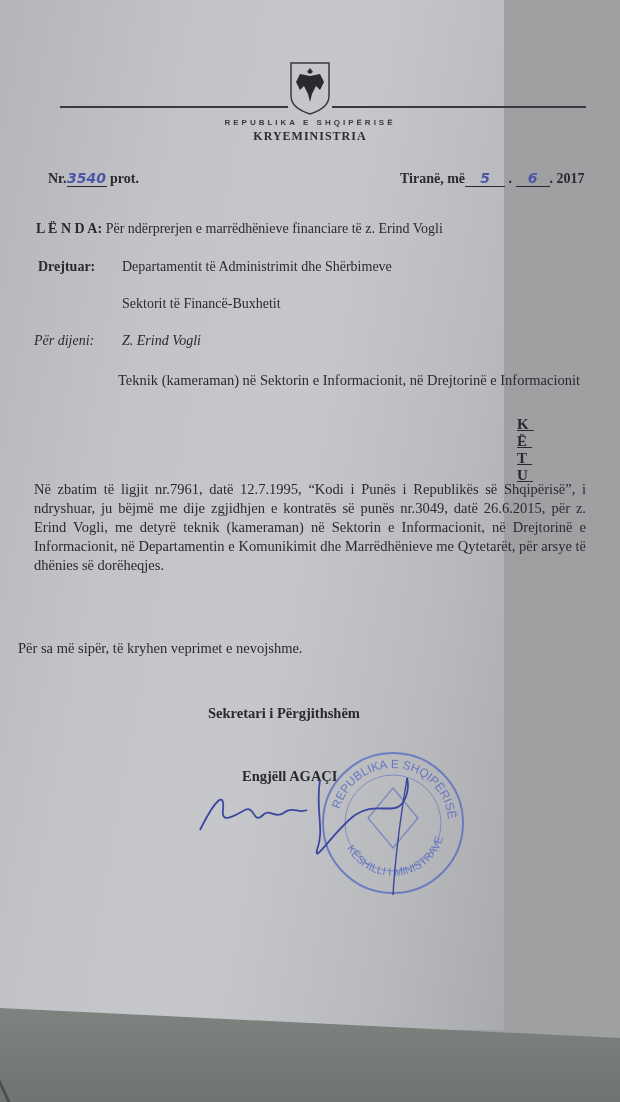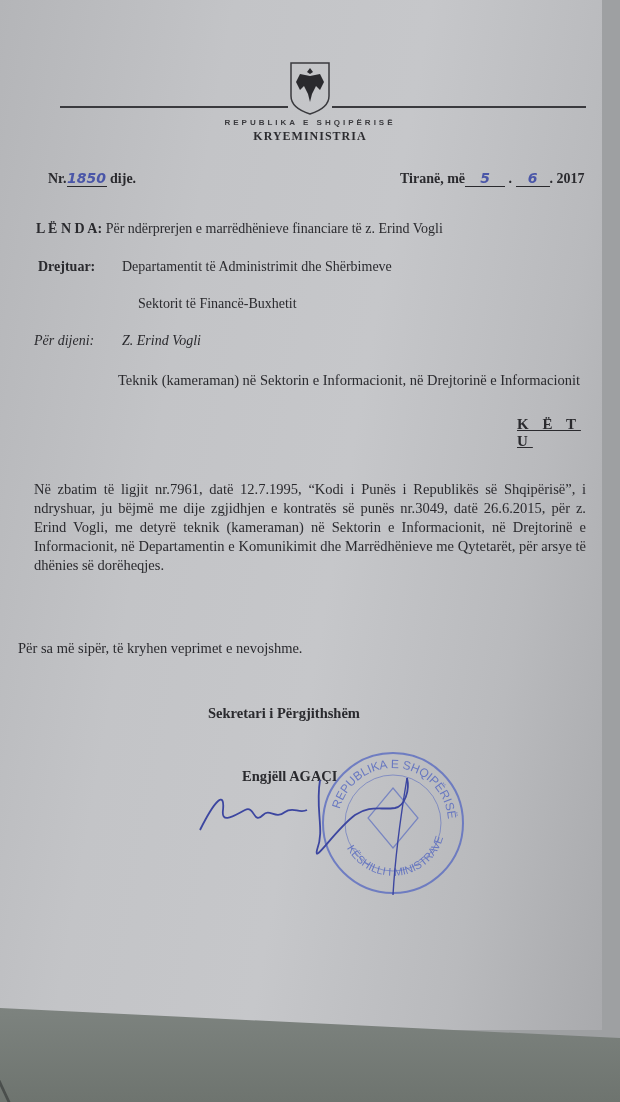--- a/index.html
+++ b/index.html
@@ -3,21 +3,21 @@
 <meta charset="utf-8">
 <style>
   html, body { margin: 0; padding: 0; }
   body {
     width: 620px; height: 1102px; overflow: hidden; position: relative;
     background: #9ea0a2;
     font-family: "Liberation Serif", serif;
     color: #2a2a2e;
   }
   .paper {
-    position: absolute; left: 0; top: 0; width: 602px; height: 1030px;
+    position: absolute; left: 0; top: 0; width: 504px; height: 1030px;
     background: linear-gradient(100deg, #b4b5b8 0%, #c3c4c7 30%, #c6c7ca 55%, #b9babd 80%, #a9aaad 100%);
   }
   .desk {
     position: absolute; left: 0; top: 1008px; width: 620px; height: 94px;
     background: linear-gradient(180deg, #7d837f 0%, #6e746f 100%);
     clip-path: polygon(0 0, 100% 30px, 100% 100%, 0 100%);
   }
   .desk-edge {
     position: absolute; left: 0; top: 1070px; width: 16px; height: 32px;
     border-left: 3px solid #4a4e4c; transform: skewX(25deg);
@@ -69,36 +69,36 @@
   <svg class="emblem" viewBox="0 0 44 56">
     <path d="M3 3 H41 V36 Q41 48 22 54 Q3 48 3 36 Z" fill="none" stroke="#3a3a3e" stroke-width="1.5"></path>
     <path d="M22 8 l3 4 -3 2 -3-2z" fill="#2a2a2e"></path>
     <path d="M22 16 L12 14 L8 22 L12 30 L16 26 L20 34 L22 42 L24 34 L28 26 L32 30 L36 22 L32 14 Z" fill="#2a2a2e"></path>
   </svg>
 
   <div class="republic">REPUBLIKA E SHQIPËRISË</div>
   <div class="ministry">KRYEMINISTRIA</div>
 
   <div class="line bold" style="left:48px; top:170px;">
-    <span>Nr.</span><span class="hand" style="width:40px;">1850</span>
-    <span>dije.</span>
+    <span>Nr.</span><span class="hand" style="width:40px;">3540</span>
+    <span>prot.</span>
   </div>
 
   <div class="line bold" style="left:400px; top:170px;">
     <span>Tiranë, më</span><span class="hand" style="width:40px;">5</span> . <span class="hand" style="width:34px;">6</span><span>. 2017</span>
   </div>
 
   <div class="line" style="left:36px; top:221px;">
     <span class="bold">L Ë N D A:</span>
     <span>Për ndërprerjen e marrëdhënieve financiare të z. Erind Vogli</span>
   </div>
 
   <div class="line bold" style="left:38px; top:259px;">Drejtuar:</div>
   <div class="line" style="left:122px; top:259px;">Departamentit të Administrimit dhe Shërbimeve</div>
-  <div class="line" style="left:138px; top:296px;">Sektorit të Financë-Buxhetit</div>
+  <div class="line" style="left:122px; top:296px;">Sektorit të Financë-Buxhetit</div>
 
   <div class="line ital" style="left:34px; top:333px;">Për dijeni:</div>
   <div class="line" style="left:122px; top:333px;font-style:italic;">Z. Erind Vogli</div>
   <div class="para" style="left:118px; width:468px; top:371px; text-align:justify;">Teknik (kameraman) në Sektorin e Informacionit, në Drejtorinë e Informacionit</div>
 
   <div class="ketu">K Ë T U</div>
 
   <div class="para" style="top:480px;">Në zbatim të ligjit nr.7961, datë 12.7.1995, “Kodi i Punës i Republikës së Shqipërisë”, i ndryshuar, ju bëjmë me dije zgjidhjen e kontratës së punës nr.3049, datë 26.6.2015, për z. Erind Vogli, me detyrë teknik (kameraman) në Sektorin e Informacionit, në Drejtorinë e Informacionit, në Departamentin e Komunikimit dhe Marrëdhënieve me Qytetarët, për arsye të dhënies së dorëheqjes.</div>
 
 

